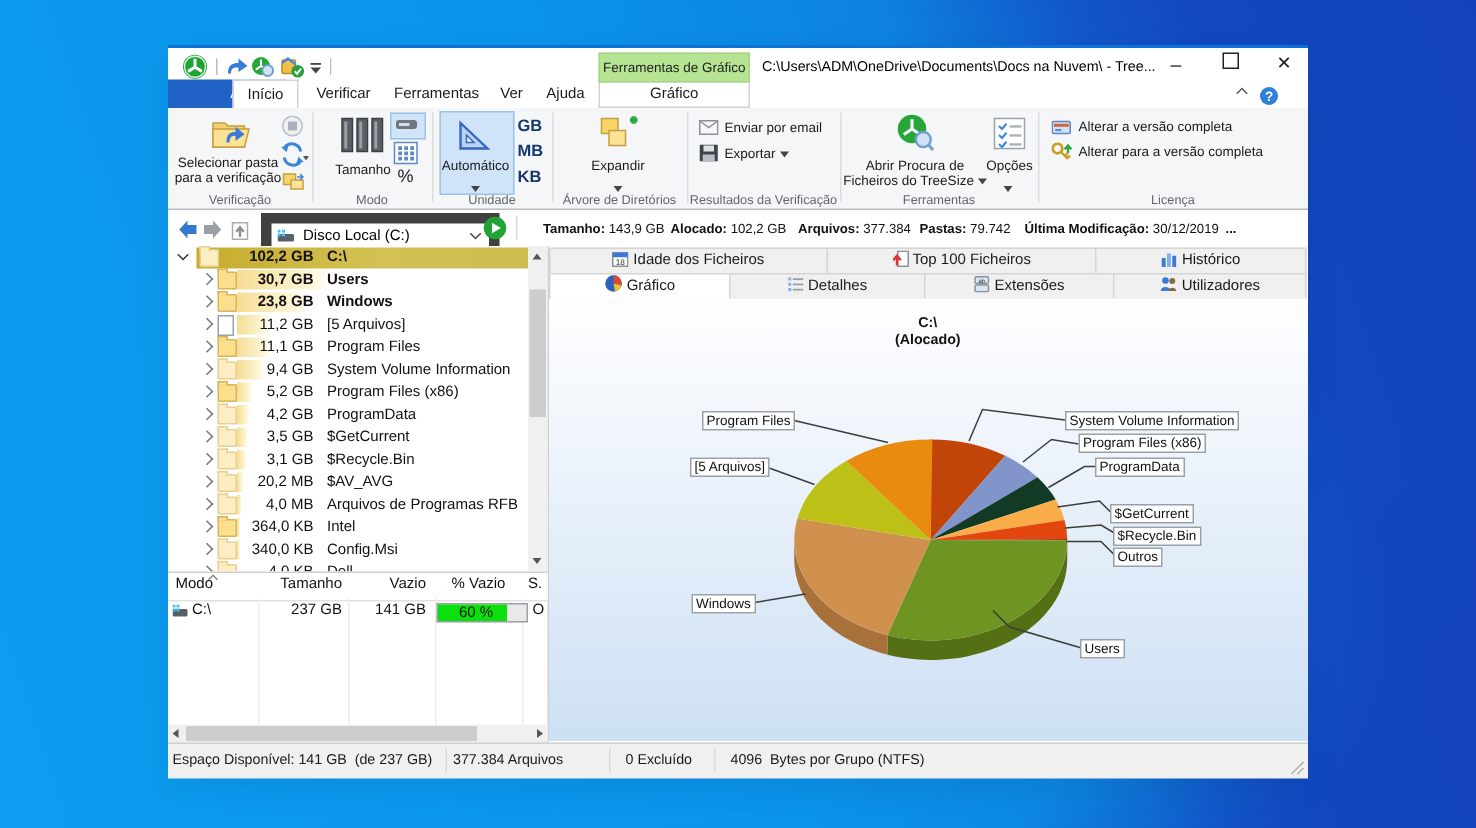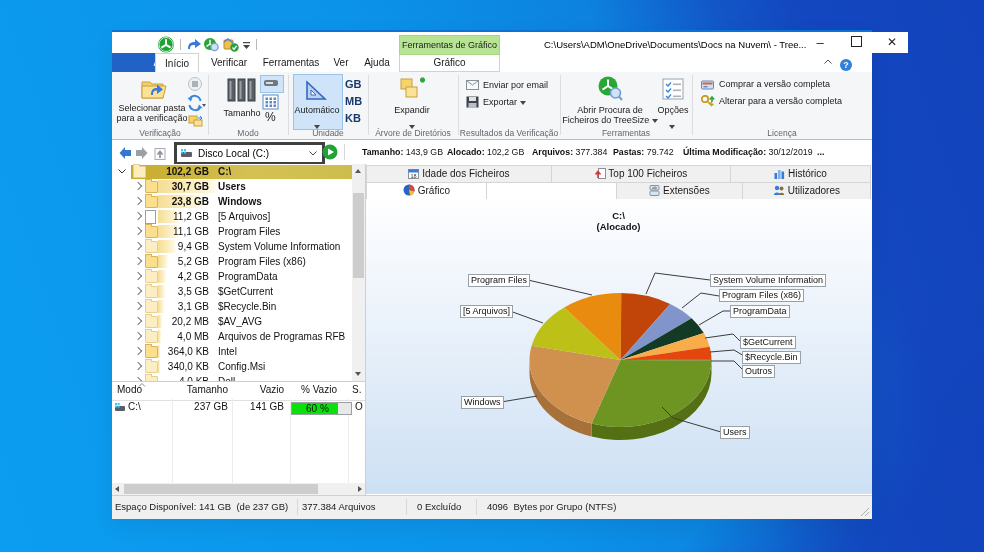--- a/index.html
+++ b/index.html
@@ -3,41 +3,41 @@
 <style>
 html,body{margin:0;padding:0;}
 body{width:984px;height:552px;overflow:hidden;font-family:"Liberation Sans",sans-serif;}
 #desk{position:absolute;left:0;top:0;width:984px;height:552px;
   background:linear-gradient(135deg,rgba(18,67,188,0) 80%,rgba(18,67,188,.85) 92%),linear-gradient(71deg,#0c9df0 0%,#0b93e9 46%,#0d82de 66%,#1256c8 77%,#1347bf 84%,#1243bc 100%);}
 #win{position:absolute;left:112px;top:30px;width:760px;height:488px;background:#fff;
   box-shadow:0 8px 20px rgba(0,10,40,.08);}
 .abs{position:absolute;}
 
 #topline{position:absolute;left:0;top:0;width:760px;height:2px;background:#0d72d6;}
-#titlebar{position:absolute;left:0;top:2px;width:760px;height:21px;background:#fff;margin-left:36px;}
+#titlebar{position:absolute;left:0;top:2px;width:760px;height:21px;background:#fff;}
 #title{position:absolute;left:396px;top:7px;font-size:9.5px;color:#000;}
 .winbtn{position:absolute;top:0px;width:30px;height:21px;color:#222;font-size:11px;text-align:center;line-height:21px;}
 
 #tabrow{position:absolute;left:0;top:23px;width:760px;height:19px;background:#fff;}
 .tab{position:absolute;top:0;height:19px;line-height:19px;font-size:10px;color:#1a1a1a;text-align:center;}
 #tab-arquivo{left:0;width:41px;background:#2062c5;color:#fff;padding-left:38px;}
 #tab-inicio{left:43px;width:42px;background:#fff;border:1px solid #d2d2d2;border-bottom:none;height:18px;}
 #ctxlabel{position:absolute;left:-1px;top:-18px;width:99px;height:18px;background:#b6e492;
   border:1px solid #a8d687;font-size:9px;text-align:center;line-height:18px;color:#222;white-space:nowrap;}
 #tab-grafico{left:287px;width:99px;background:#fff;border:1px solid #d2d2d2;border-top:none;height:18px;}
 
 #ribbon{position:absolute;left:0;top:42px;width:760px;height:67px;background:#f5f6f7;border-bottom:1px solid #b8bcc1;}
 .rgsep{position:absolute;top:3px;height:60px;width:1px;background:#dcdde0;}
 .rglabel{position:absolute;top:56px;height:11px;font-size:8.5px;color:#60666e;text-align:center;width:100%;}
 .bigbtn{position:absolute;text-align:center;font-size:9px;color:#1a1a1a;line-height:10px;}
 .smalltxt{font-size:9px;color:#1a1a1a;}
 .caret{display:inline-block;width:0;height:0;border-left:3px solid transparent;border-right:3px solid transparent;border-top:4px solid #444;vertical-align:middle;}
 
 #toolbar{position:absolute;left:0;top:110px;width:760px;height:24px;background:#fff;border-bottom:1px solid #d4d4d4;}
-#combo{position:absolute;left:62px;top:2px;width:145px;height:17px;border:3px solid #404040;background:#fff;font-size:10px;line-height:17px;}
+#combo{position:absolute;left:62px;top:2px;width:145px;height:17px;border:7px solid #404040;background:#fff;font-size:10px;line-height:17px;}
 #stats{position:absolute;left:0;top:0;width:760px;height:24px;line-height:24px;font-size:8.8px;color:#111;white-space:nowrap;}
 #stats b{font-weight:bold;}
 
 #main{position:absolute;left:0;top:134px;width:760px;height:331px;background:#fff;}
 #leftpane{position:absolute;left:0;top:0;width:253px;height:331px;background:#fff;border-right:1px solid #cfcfcf;}
 
 .trow{position:absolute;left:0;width:240px;height:15px;font-size:10px;line-height:15px;color:#111;}
 .tsize{position:absolute;left:0px;top:0;text-align:right;width:97px;}
 .tname{position:absolute;left:106px;top:0;}
 .chev{position:absolute;left:23px;top:4px;width:5px;height:5px;border-right:1px solid #777;border-bottom:1px solid #777;transform:rotate(-45deg);}
@@ -216,21 +216,21 @@
           </g>
     </svg>
     <div class="bigbtn" style="left:537px;top:33px;width:48px;">Opções</div>
     <div class="abs" style="left:557px;top:45px;"><span class="caret"></span></div>
 
     <svg class="abs" style="left:589px;top:7px" width="13" height="11" viewBox="0 0 13 11">
       <rect x="0.5" y="2" width="12" height="8" rx="1" fill="#cfe0f3" stroke="#5f88c7"></rect>
       <rect x="1.5" y="3.5" width="10" height="2" fill="#d8603a"></rect>
       <rect x="2.5" y="7" width="4" height="1.4" fill="#5f88c7"></rect>
     </svg>
-    <div class="smalltxt abs" style="left:607px;top:7px;">Comprar a versão completa</div>
+    <div class="smalltxt abs" style="left:607px;top:7px;">Alterar a versão completa</div>
     <svg class="abs" style="left:589px;top:23px" width="14" height="13" viewBox="0 0 14 13">
       <circle cx="4" cy="4" r="3.2" fill="none" stroke="#c99b1f" stroke-width="1.8"></circle>
       <path d="M6.5 6.5 L11 11 M9 8.5 l2 -1 M10.5 10 l2 -1" stroke="#c99b1f" stroke-width="1.6"></path>
       <path d="M11 2 l0 5 M8.8 4.5 l2.2 -2.5 l2.2 2.5" stroke="#2fa73c" stroke-width="1.6" fill="none"></path>
     </svg>
     <div class="smalltxt abs" style="left:607px;top:24px;">Alterar para a versão completa</div>
   </div>
   <div id="toolbar">
     <svg class="abs" style="left:7px;top:6px" width="48" height="14" viewBox="0 0 48 14">
       <path d="M12 4 L6 4 L6 1 L0.5 7 L6 13 L6 10 L12 10 Z" fill="#3579cf"></path>
@@ -440,20 +440,34 @@
               <rect x="7.5" y="3.5" width="2.6" height="7.5" fill="#3a7ad9"></rect>
             </svg>
         Histórico</div>
       <div class="ctab" style="left:0;top:18px;width:119px;background:#fff;border-bottom:1px solid #fff;font-weight:normal;">
         <svg style="vertical-align:-2px" width="12" height="12" viewBox="0 0 12 12">
               <circle cx="6" cy="6" r="5.5" fill="#2b63c0"></circle>
               <path d="M6 6 L6 0.5 A5.5 5.5 0 0 1 11.3 7.4 Z" fill="#d84a35"></path>
               <path d="M6 6 L11.3 7.4 A5.5 5.5 0 0 1 7 11.4 Z" fill="#f2c02f"></path>
             </svg>
         Gráfico</div>
+      <div class="ctab" style="left:120px;top:18px;width:129px;">
+        <svg style="vertical-align:-2px" width="11" height="11" viewBox="0 0 11 11">
+              <g fill="#7db1e8">
+                <rect x="0.5" y="1" width="2" height="2"></rect>
+                <rect x="0.5" y="4.5" width="2" height="2"></rect>
+                <rect x="0.5" y="8" width="2" height="2"></rect>
+              </g>
+              <g fill="#9aa0a6">
+                <rect x="3.5" y="1.5" width="7" height="1.2"></rect>
+                <rect x="3.5" y="5" width="7" height="1.2"></rect>
+                <rect x="3.5" y="8.5" width="7" height="1.2"></rect>
+              </g>
+            </svg>
+        Detalhes</div>
       <div class="ctab" style="left:250px;top:18px;width:125px;">
         <svg style="vertical-align:-2px" width="11" height="11" viewBox="0 0 11 11">
               <rect x="1" y="0.5" width="9" height="4.5" rx="1" fill="#d7e6f5" stroke="#8a9097"></rect>
               <rect x="1" y="6" width="9" height="4.5" rx="1" fill="#d7e6f5" stroke="#8a9097"></rect>
               <text x="5.5" y="4.4" font-size="4" text-anchor="middle" fill="#333">ab</text>
             </svg>
         Extensões</div>
       <div class="ctab" style="left:376px;top:18px;width:127px;">
         <svg style="vertical-align:-2px" width="12" height="11" viewBox="0 0 12 11">
               <circle cx="4" cy="3" r="2.2" fill="#3a7ad9"></circle>

